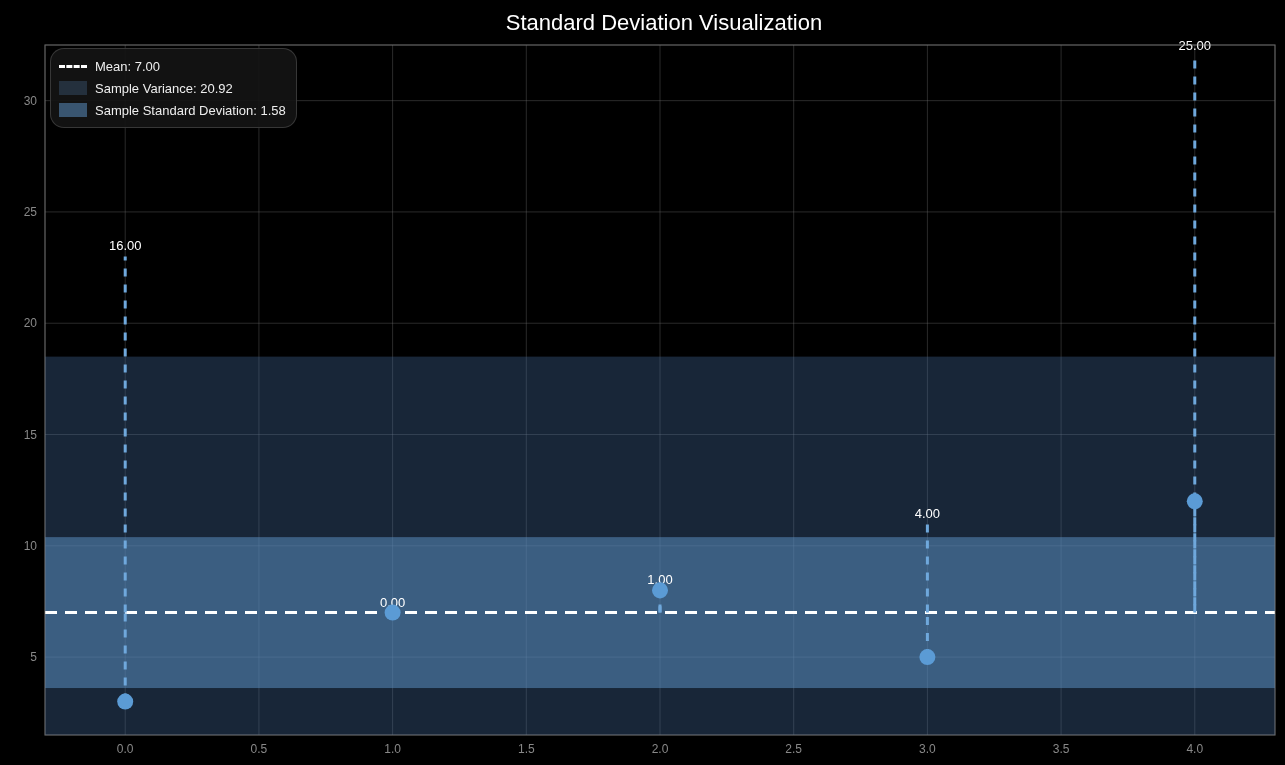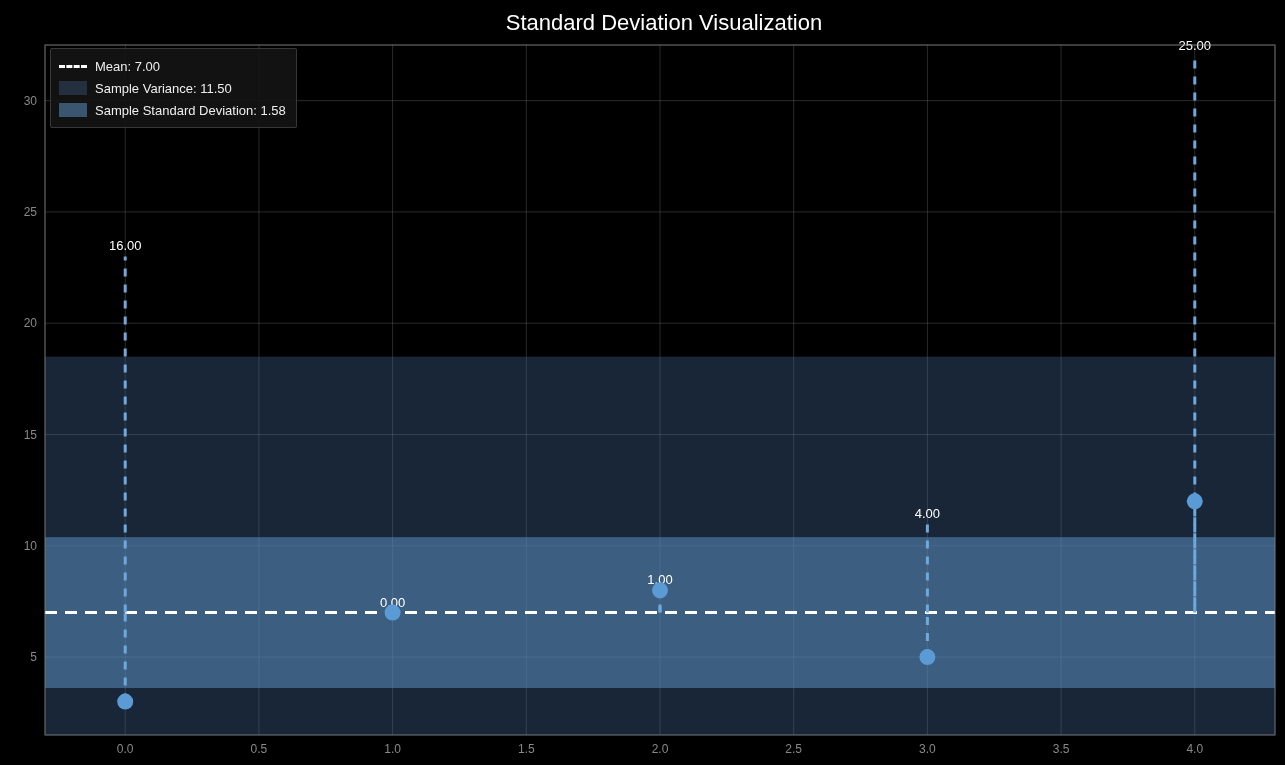--- a/index.html
+++ b/index.html
@@ -27,21 +27,21 @@
     font-weight: 400;
     margin-left: 43px;
   }
   svg { display: block; }
   .legend {
     position: absolute;
     top: 48px;
     left: 50px;
     background: rgba(20,20,20,0.9);
     border: 1px solid rgba(80,80,80,0.6);
-    border-radius: 2px;
+    border-radius: 14px;
     padding: 6px 10px 6px 8px;
     font-size: 13px;
     color: #eee;
   }
   .legend-row {
     display: flex;
     align-items: center;
     height: 22px;
   }
   .legend-swatch {
@@ -127,20 +127,20 @@
       <circle cx="1194.7826086956522" cy="501.2903225806452" r="8" fill="#5b9bd5"></circle>
       <rect x="45" y="45" width="1230" height="690" fill="none" stroke="rgba(120,120,120,0.6)" stroke-width="1"></rect>
     </svg>
   <div class="legend">
     <div class="legend-row">
       <span class="legend-swatch mean-line"></span>
       <span>Mean: 7.00</span>
     </div>
     <div class="legend-row">
       <span class="legend-swatch var-band"></span>
-      <span>Sample Variance: 11.50</span>
+      <span>Sample Variance: 20.92</span>
     </div>
     <div class="legend-row">
       <span class="legend-swatch std-band"></span>
       <span>Sample Standard Deviation: 1.58</span>
     </div>
   </div>
 </div>
 
 </body></html>

